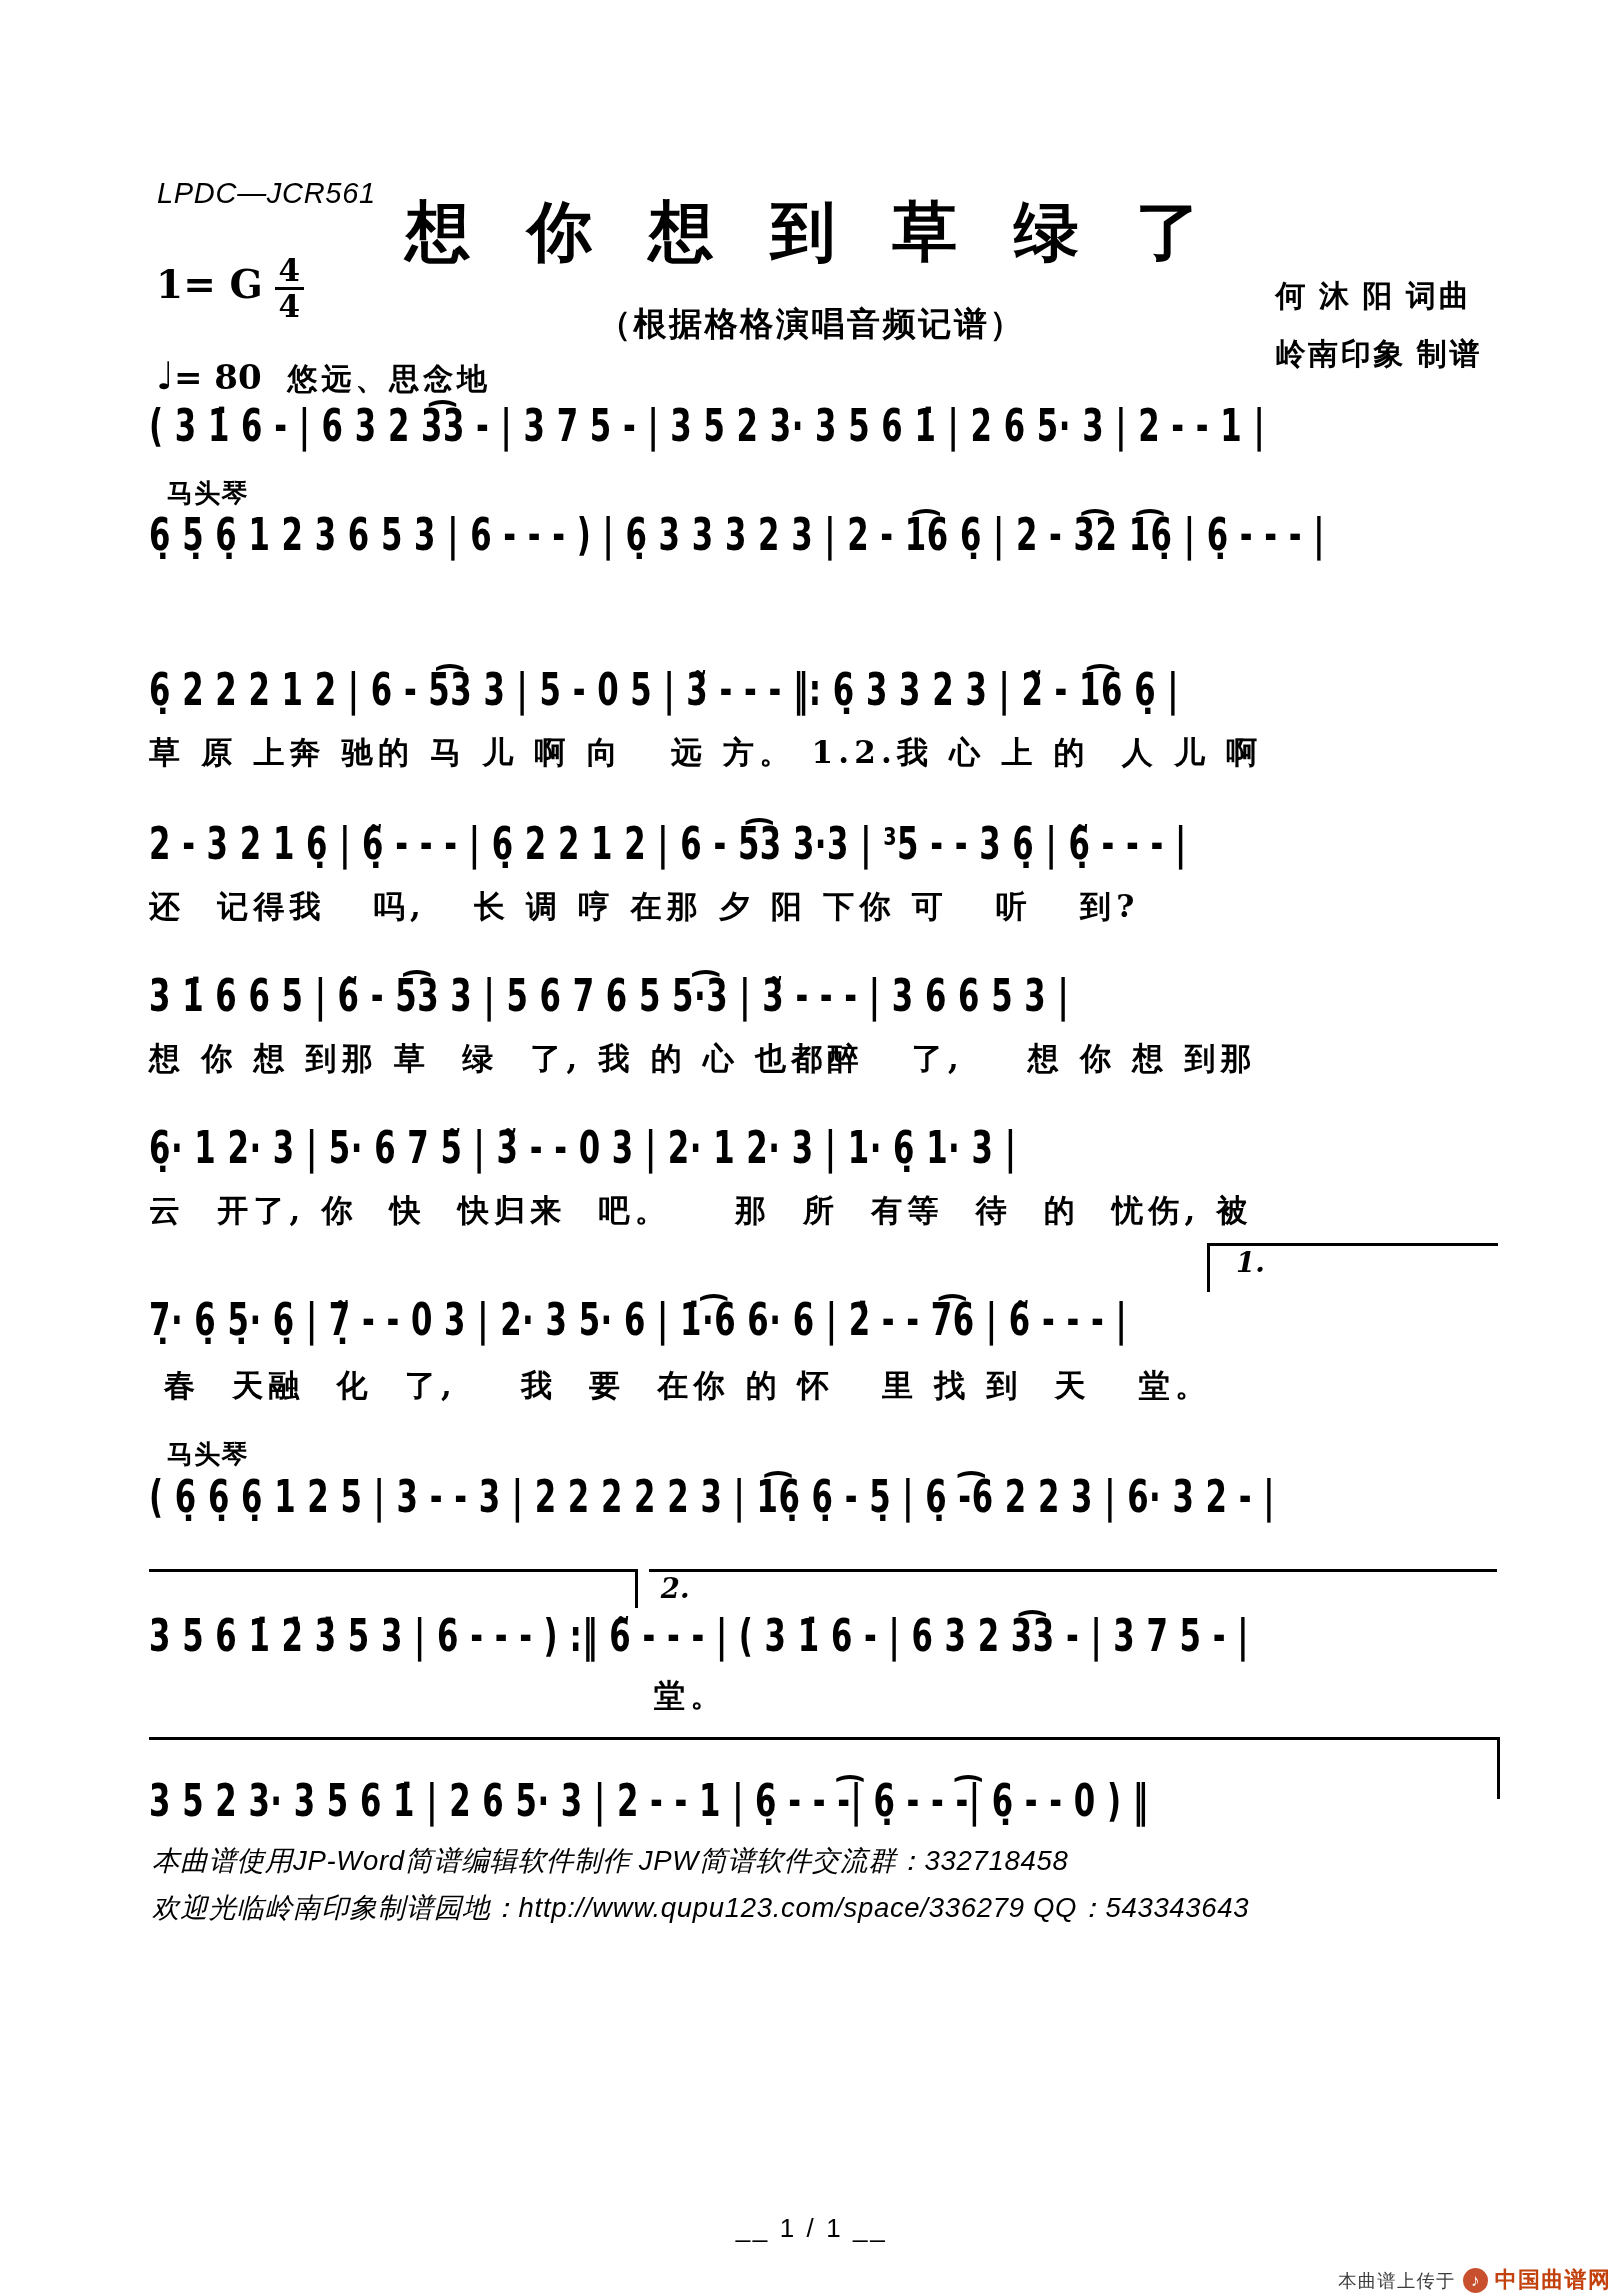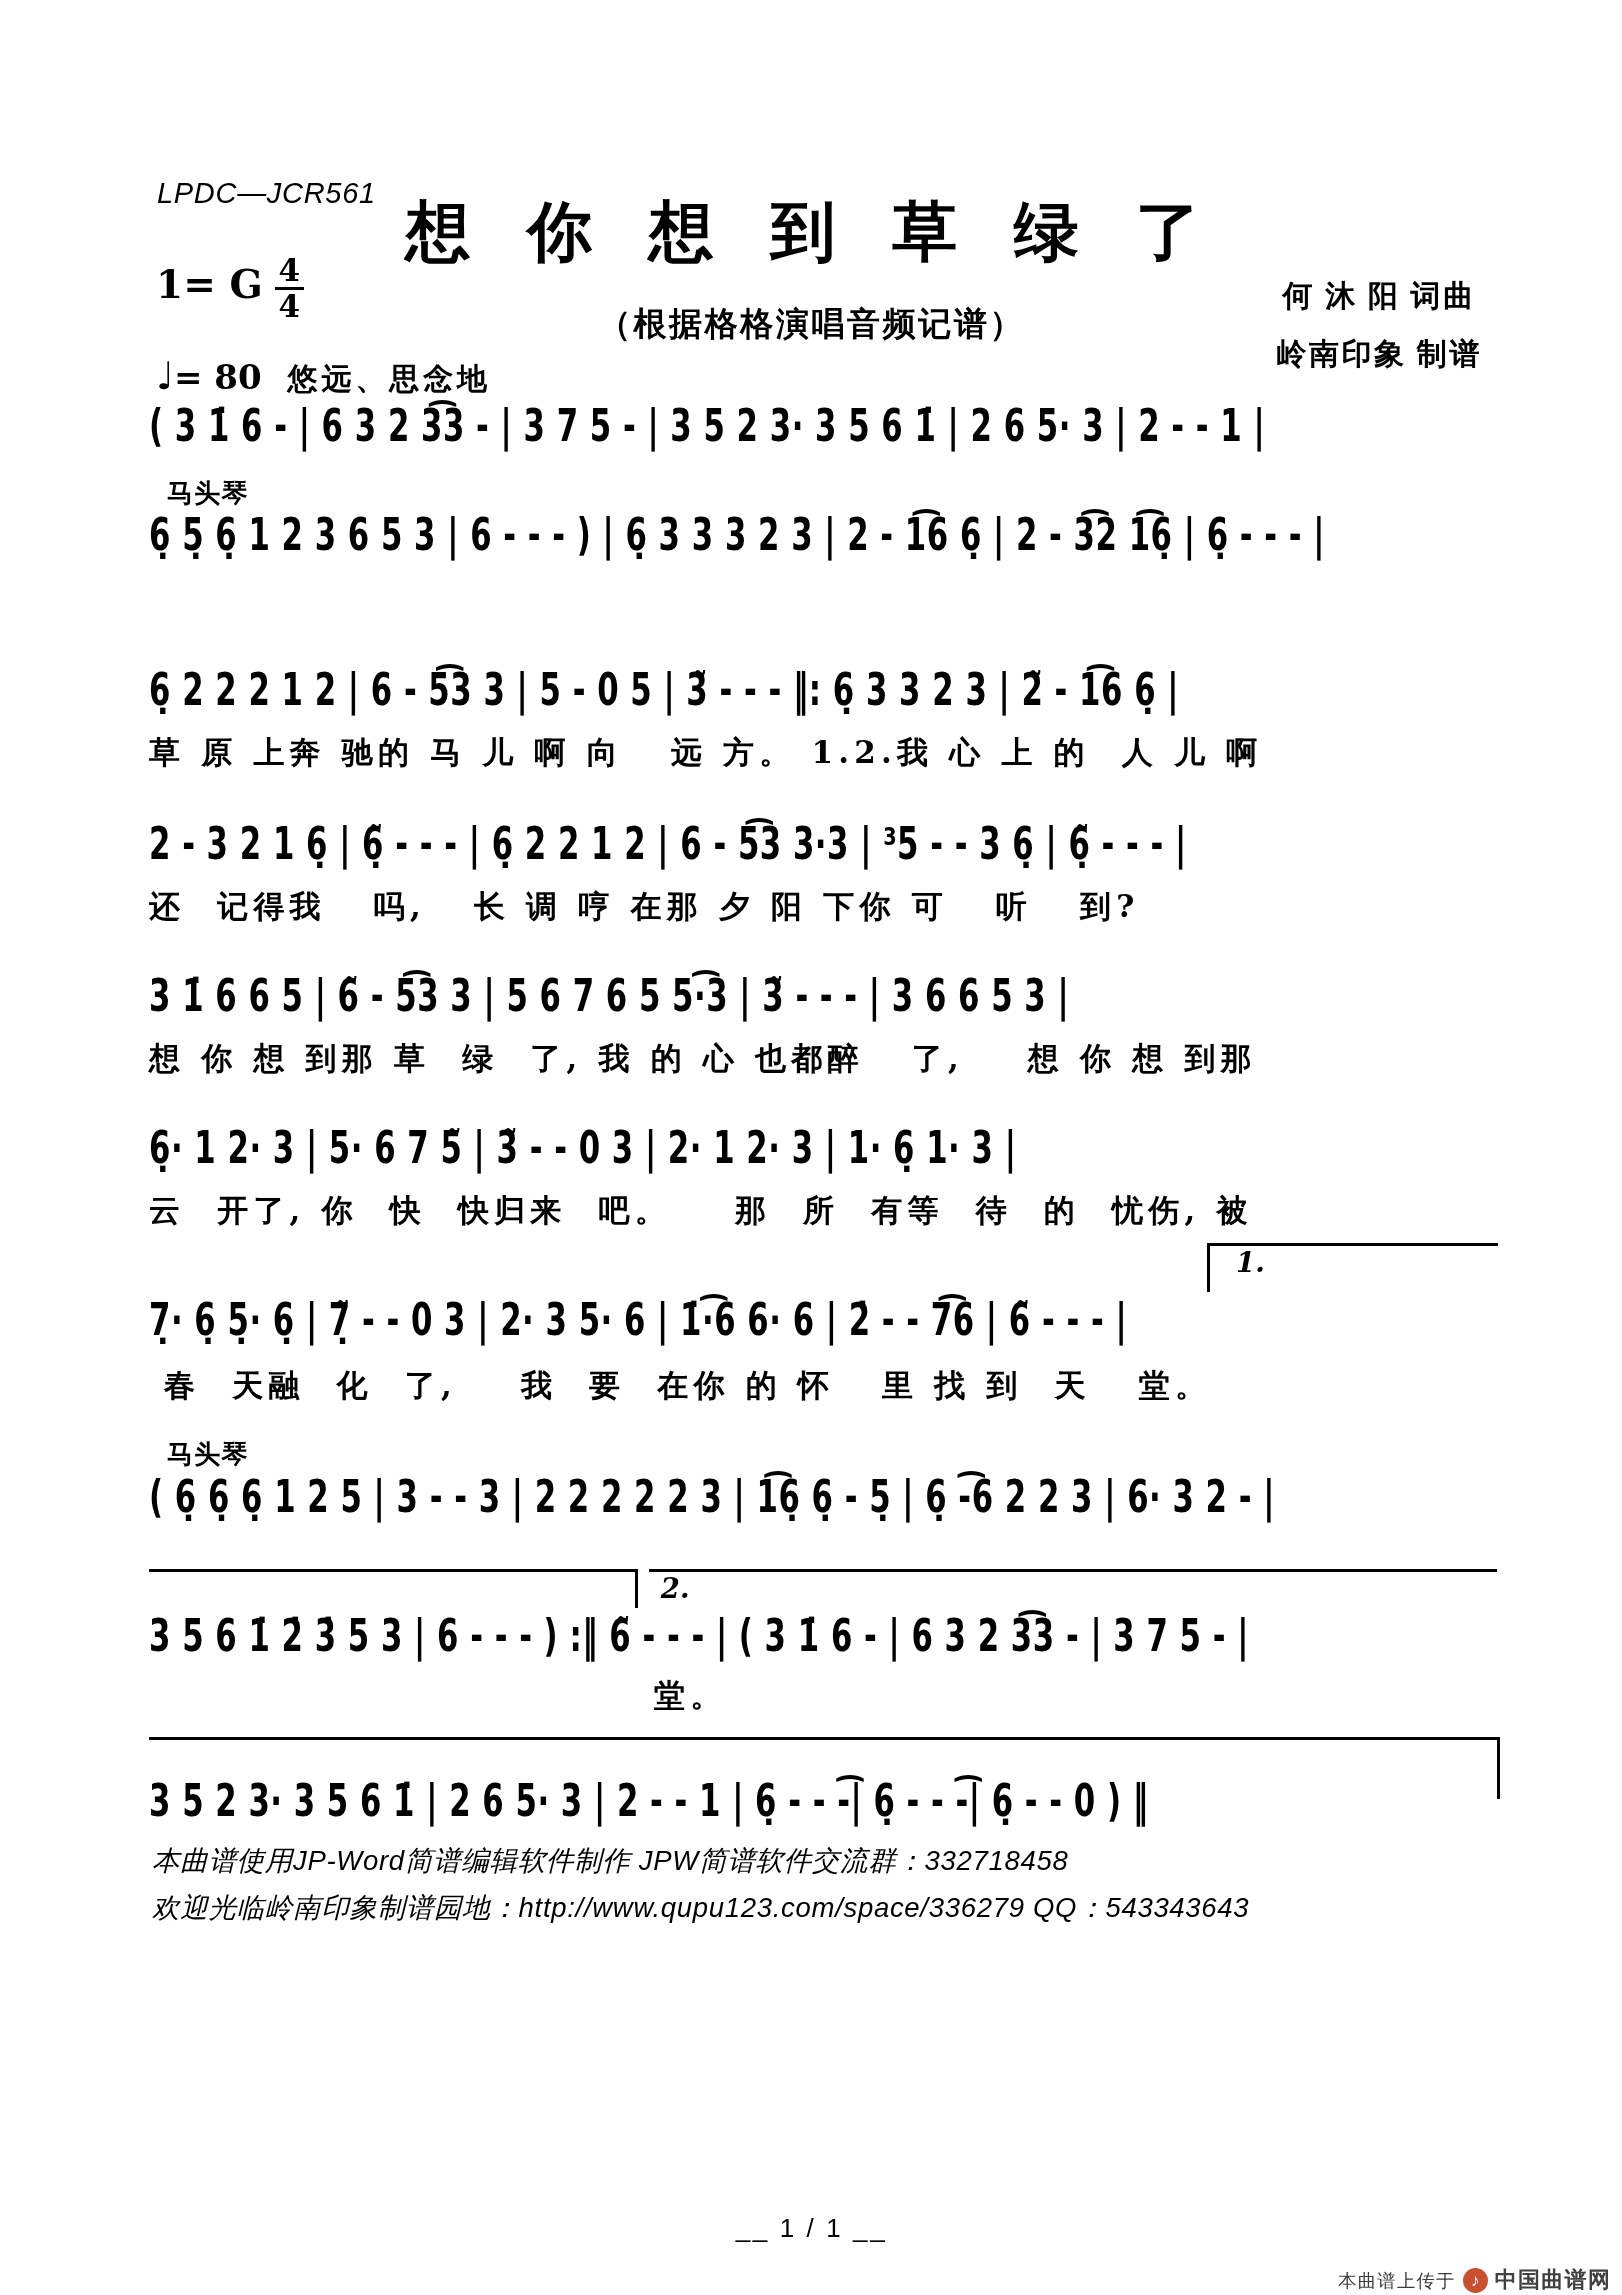--- a/index.html
+++ b/index.html
@@ -7,22 +7,22 @@
         font-family:"Liberation Sans",sans-serif;color:#000;overflow:hidden;}
 
   .abs{position:absolute;}
 
   
   .catalog{font-style:italic;font-size:29px;letter-spacing:0.7px;}
   .title{left:0;right:0;text-align:center;font-family:"DejaVu Serif",serif;
          font-weight:bold;font-size:65px;letter-spacing:17px;}
   .subtitle{left:0;right:0;text-align:center;font-size:33px;font-weight:bold;
             font-family:"DejaVu Serif",serif;letter-spacing:2.6px;}
-  .credits{text-align:center;font-size:30px;font-weight:bold;line-height:58px;
-           font-family:Liberation Serif, serif;letter-spacing:2.6px;}
+  .credits{text-align:left;font-size:30px;font-weight:bold;line-height:58px;
+           font-family:Liberation Sans, sans-serif;letter-spacing:2.6px;}
   .keysig{font-family:"DejaVu Serif",serif;font-weight:bold;font-size:39px;}
   .frac{display:inline-flex;flex-direction:column;align-items:center;
         vertical-align:middle;margin-left:11.8px;font-size:31px;line-height:1.05;}
   .frac .den{border-top:3.3px solid #000;padding:0 3.9px;}
   .frac .num{padding:0 3.9px;}
   .tempo{font-family:"DejaVu Serif",serif;font-weight:bold;font-size:34px;}
   .tempo .note{font-size:38px;}
   .tempo .expr{font-size:30px;margin-left:26px;letter-spacing:3.9px;}
 
   
@@ -113,17 +113,17 @@
   <div class="abs notation" style="left:149px;top:1775px">3 5 2 3· 3 5 6 1̇ | 2 6 5· 3 | 2 - - 1 | 6̣ - - -͡| 6̣ - - -͡| 6̣ - - 0 ) ‖</div>
 
   <div class="abs footnote" style="left:152px;top:1843px">本曲谱使用JP-Word简谱编辑软件制作      JPW简谱软件交流群：332718458</div>
   <div class="abs footnote" style="left:152px;top:1890px">欢迎光临岭南印象制谱园地：http://www.qupu123.com/space/336279      QQ：543343643</div>
 
   <div class="abs pagenum" style="top:2213px">__ 1 / 1 __</div>
 
   <div class="abs watermark" style="right:11.8px;top:2265px">
     <span class="prefix">本曲谱上传于</span>
     <span class="logo" style="background: rgb(200, 80, 46);">♪</span>
-    <span class="site" style="color: #404040;">中国曲谱网</span>
+    <span class="site" style="color: #c2410c;">中国曲谱网</span>
   </div>
 
 </div>
 
 
 </body></html>

